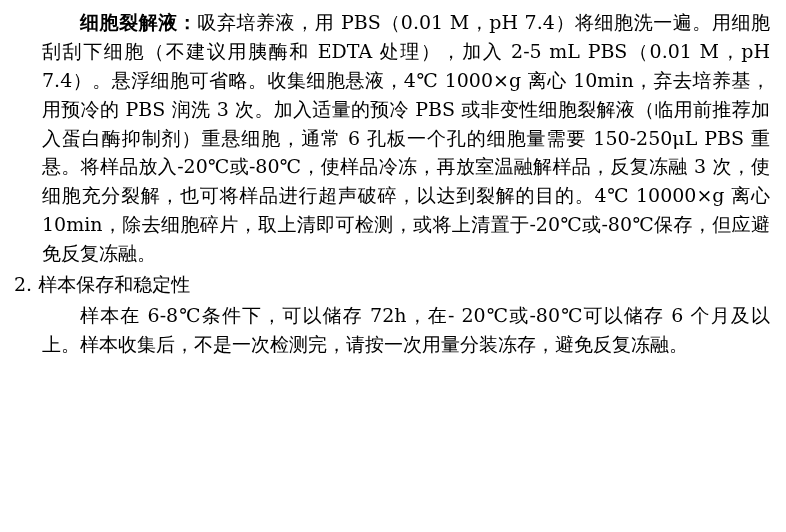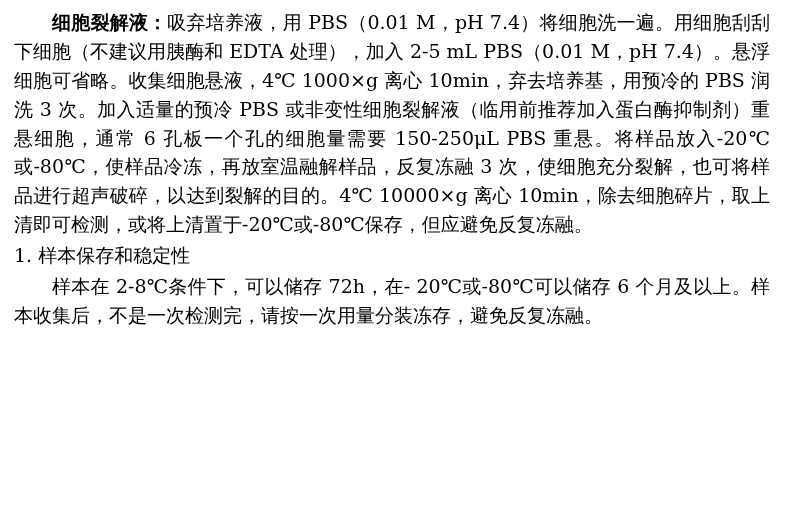--- a/index.html
+++ b/index.html
@@ -24,20 +24,21 @@
   .para {
     font-size: 19px;
     line-height: 1.52;
     text-align: justify;
     text-justify: inter-character;
     margin: 0 0 2px 0;
     letter-spacing: 0px;
   }
   .indent {
     text-indent: 38px;
+    margin-left: 28px;
   }
   .bold {
     font-weight: bold;
   }
   .para-sub {
     font-size: 19px;
     line-height: 1.52;
     margin: 0 0 2px 0;
     text-align: left;
   }
@@ -48,17 +49,17 @@
 </head>
 <body>
 
 <div class="page">
 
   <p class="para indent">
     <span class="blk bold">细胞裂解液：</span><span class="blk">吸弃培养液，用 PBS（0.01 M，pH 7.4）将细胞洗一遍。用细胞刮刮下细胞（不建议用胰酶和 EDTA 处理），加入 2-5 mL PBS（0.01 M，pH 7.4）。悬浮细胞可省略。收集细胞悬液，4℃ 1000×g 离心 10min，弃去培养基，用预冷的 PBS 润洗 3 次。加入适量的预冷 PBS 或非变性细胞裂解液（临用前推荐加入蛋白酶抑制剂）重悬细胞，通常 6 孔板一个孔的细胞量需要 150-250μL PBS 重悬。将样品放入-20℃或-80℃，使样品冷冻，再放室温融解样品，反复冻融 3 次，使细胞充分裂解，也可将样品进行超声破碎，以达到裂解的目的。4℃ 10000×g 离心 10min，除去细胞碎片，取上清即可检测，或将上清置于-20℃或-80℃保存，但应避免反复冻融。</span>
   </p>
 
 
-  <p class="para-sub">1. 样本保存和稳定性</p>
+  <p class="para-sub">2. 样本保存和稳定性</p>
 
-  <p class="para indent">样本在 2-8℃条件下，可以储存 72h，在- 20℃或-80℃可以储存 6 个月及以上。样本收集后，不是一次检测完，请按一次用量分装冻存，避免反复冻融。</p>
+  <p class="para indent">样本在 6-8℃条件下，可以储存 72h，在- 20℃或-80℃可以储存 6 个月及以上。样本收集后，不是一次检测完，请按一次用量分装冻存，避免反复冻融。</p>
 
 </div>
 
 </body></html>

